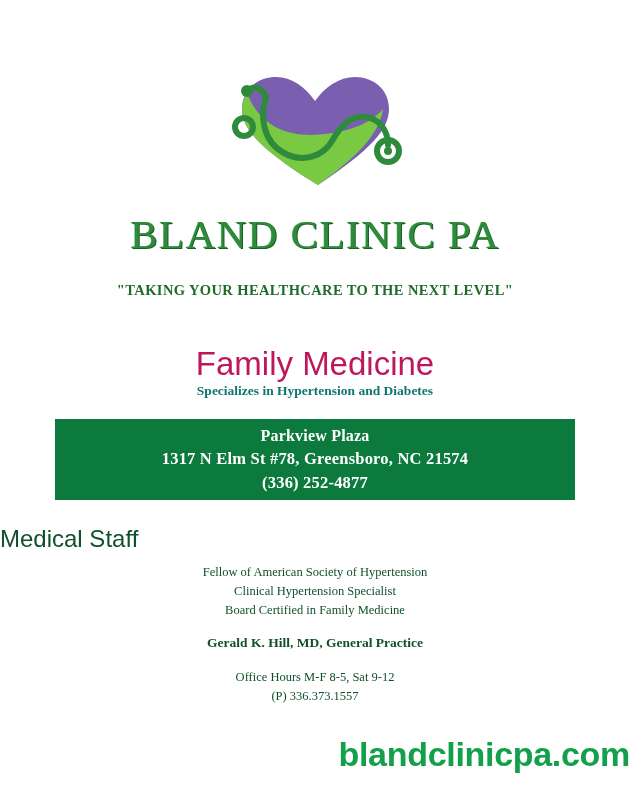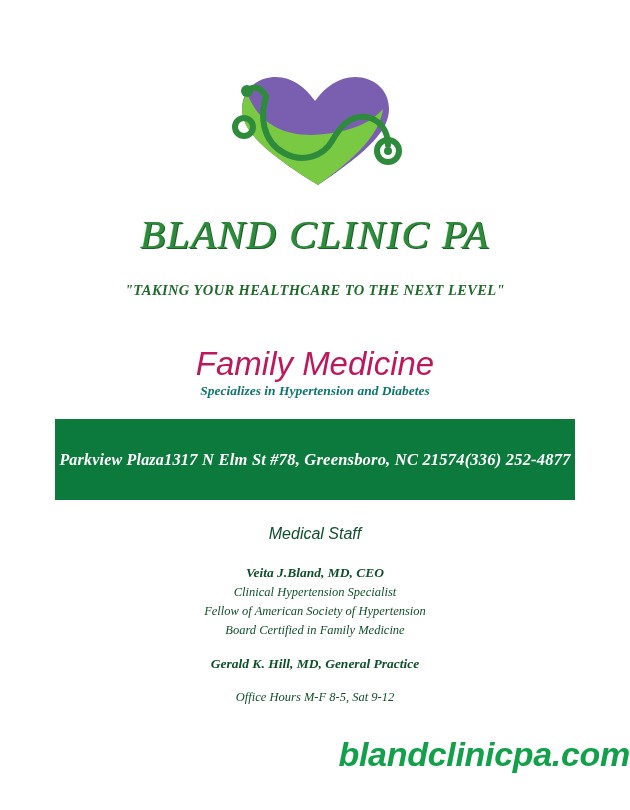--- a/index.html
+++ b/index.html
@@ -12,21 +12,20 @@
     background: #ffffff;
     font-family: "Liberation Serif", serif;
     overflow: hidden;
   }
   .page {
     position: relative;
     width: 630px;
     height: 810px;
     box-sizing: border-box;
     background: #ffffff;
-    font-style: italic;
   }
 
   
   .logo-wrap {
     position: absolute;
     top: 62px;
     left: 0;
     width: 630px;
     height: 140px;
     display: flex;
@@ -92,21 +91,21 @@
   
   .address-bar {
     position: absolute;
     top: 419px;
     left: 55px;
     width: 520px;
     height: 81px;
     background: #0c7a3d;
     color: #ffffff;
     display: flex;
-    flex-direction: row;
+    flex-direction: column;
     align-items: center;
     justify-content: center;
     text-align: center;
   }
   .addr-line {
     font-family: "Liberation Serif", serif;
     font-weight: bold;
     font-size: 16px;
     line-height: 1.45;
     letter-spacing: 0.2px;
@@ -114,23 +113,23 @@
   .addr-line.big {
     font-size: 16.5px;
   }
 
   
   .staff-heading {
     position: absolute;
     top: 525px;
     left: 0;
     width: 630px;
-    text-align: center;
+    text-align: left;
     font-family: "Liberation Sans", sans-serif;
-    font-size: 16px;
+    font-size: 24px;
     color: #10502a;
   }
   .staff-block {
     position: absolute;
     top: 563px;
     left: 0;
     width: 630px;
     text-align: center;
     color: #10502a;
   }
@@ -203,29 +202,29 @@
 
   <div class="address-bar">
     <div class="addr-line">Parkview Plaza</div>
     <div class="addr-line big">1317 N Elm St #78, Greensboro, NC 21574</div>
     <div class="addr-line big">(336) 252-4877</div>
   </div>
 
   <div class="staff-heading">Medical Staff</div>
 
   <div class="staff-block">
-    <div class="staff-name">Veita J.Bland, MD, CEO</div>
+    <div class="staff-detail">Fellow of American Society of Hypertension</div>
     <div class="staff-detail">Clinical Hypertension Specialist</div>
-    <div class="staff-detail">Fellow of American Society of Hypertension</div>
     <div class="staff-detail">Board Certified in Family Medicine</div>
 
     <div class="staff-gap"></div>
 
     <div class="staff-name">Gerald K. Hill, MD, General Practice</div>
 
     <div class="staff-gap"></div>
 
     <div class="hours">Office Hours M-F 8-5, Sat 9-12</div>
+    <div class="hours">(P) 336.373.1557</div>
   </div>
 
   <div class="website">blandclinicpa.com</div>
 
 </div>
 
 </body></html>

